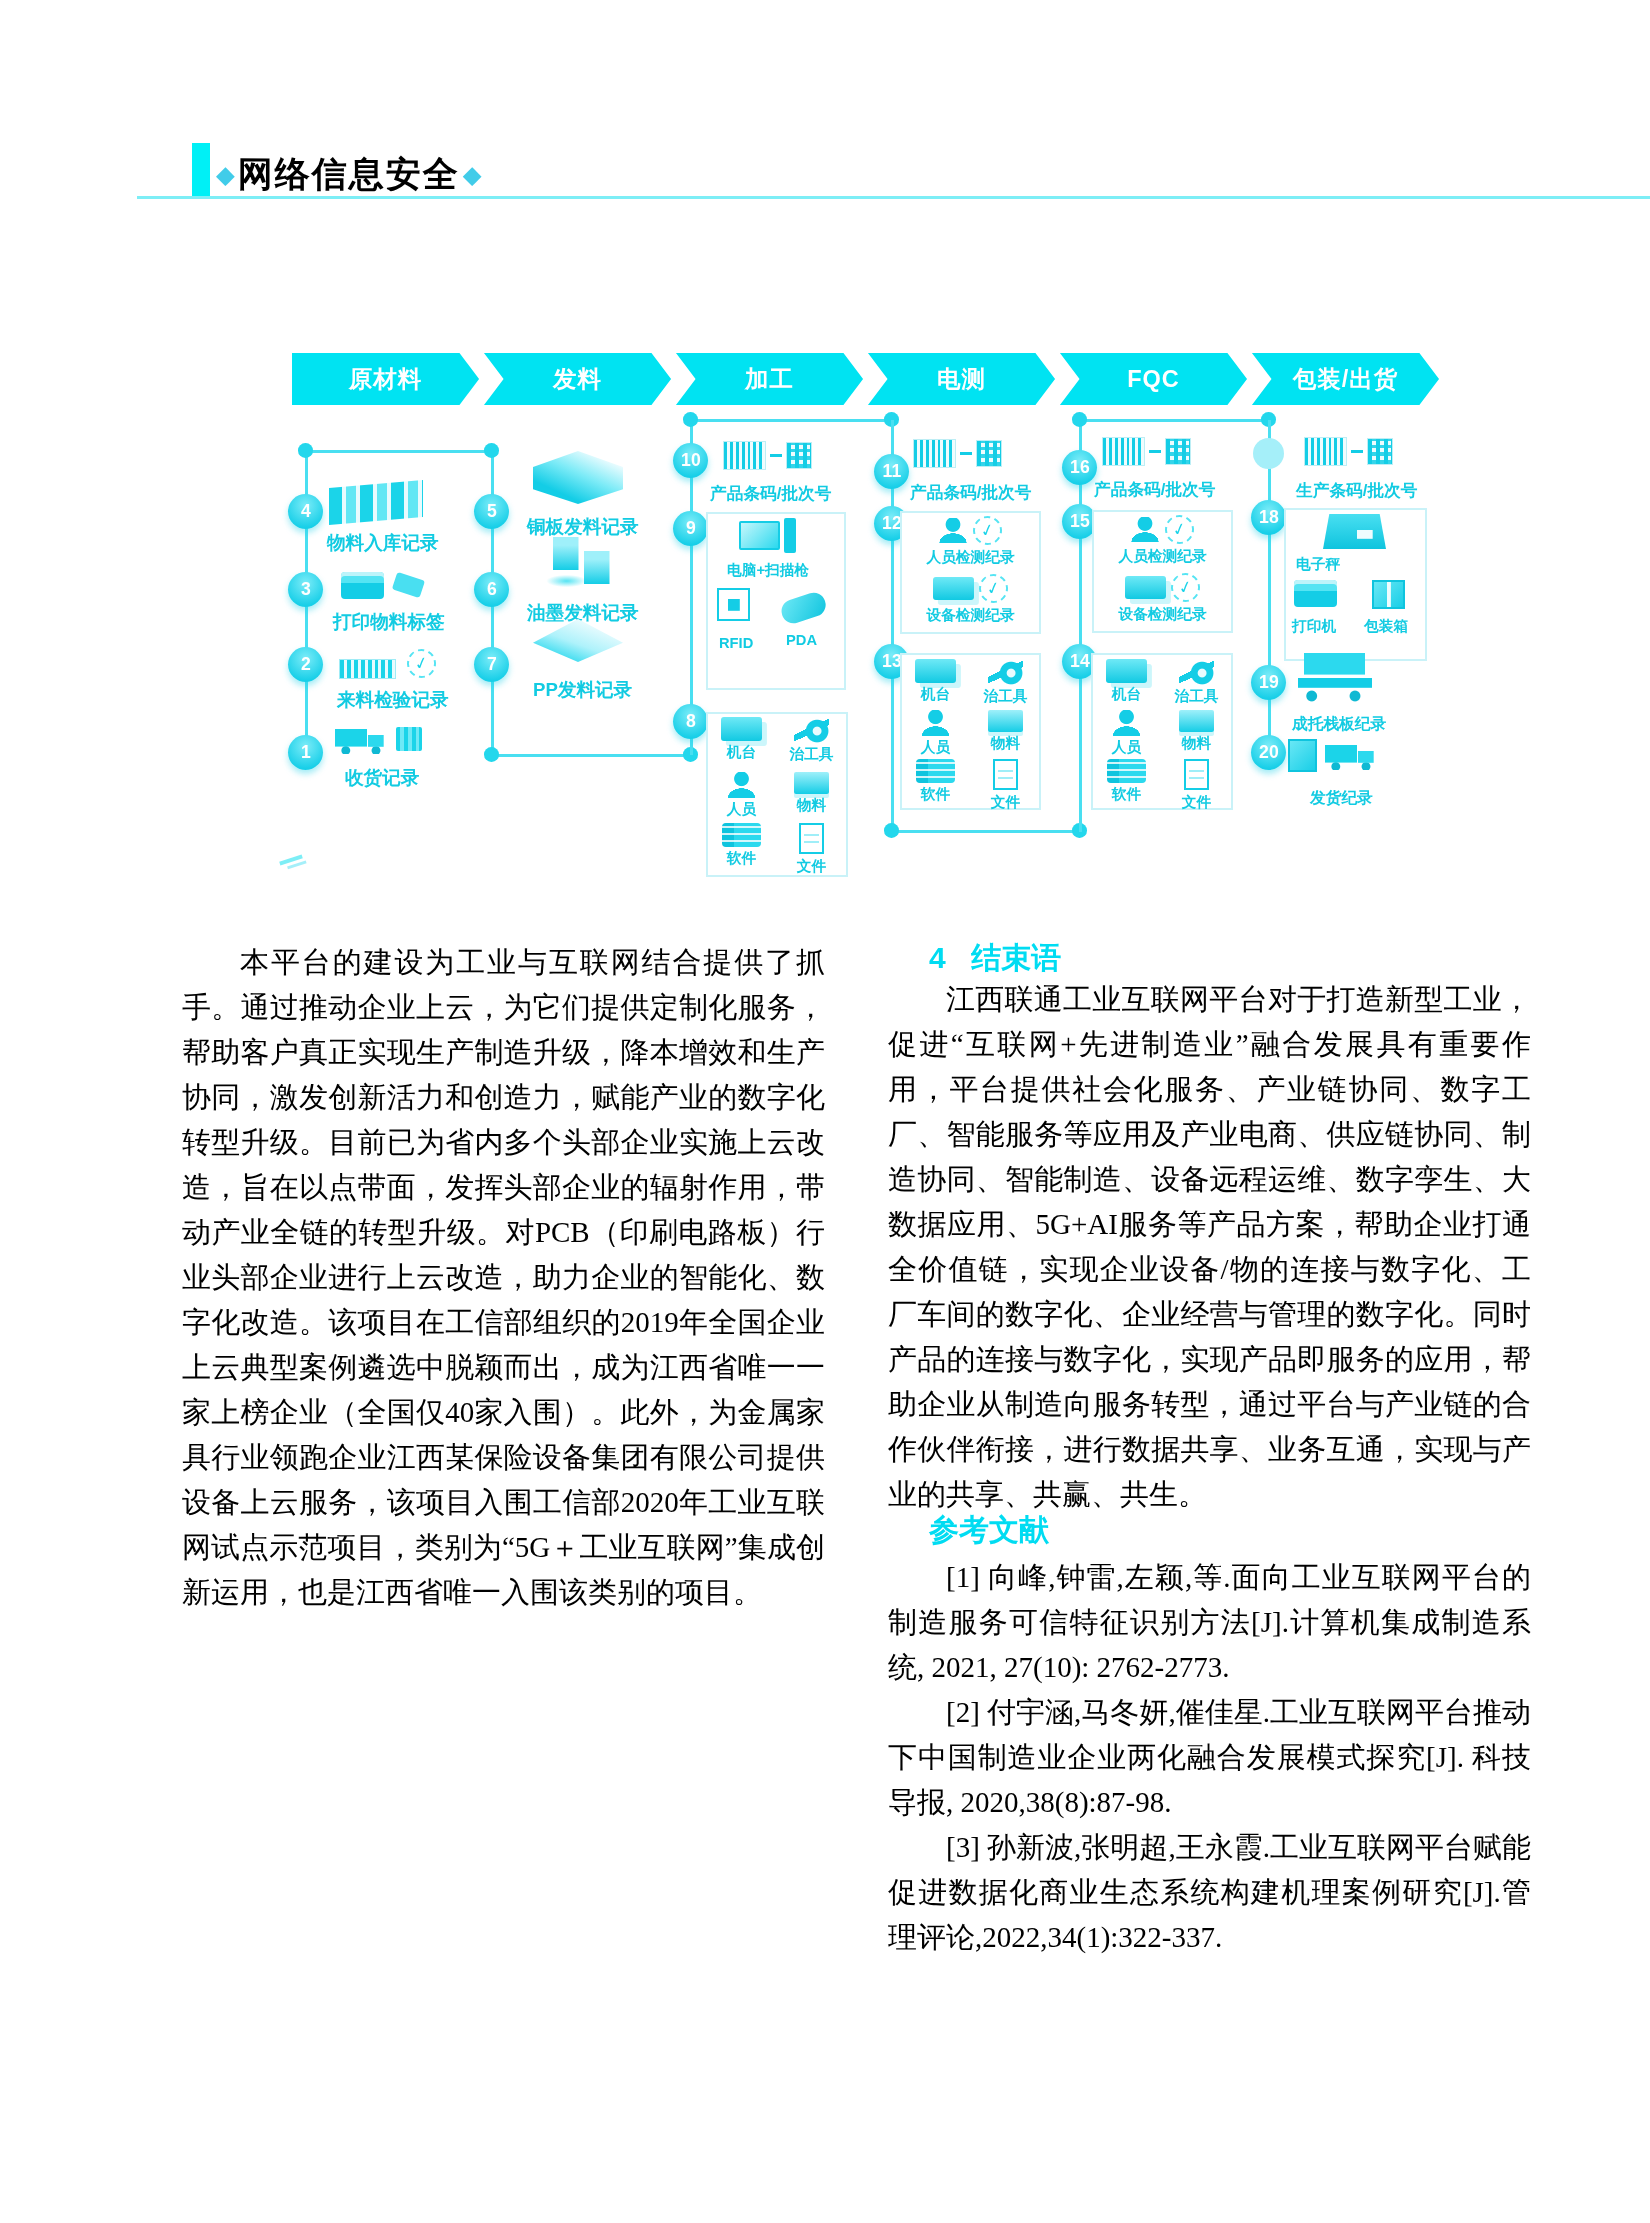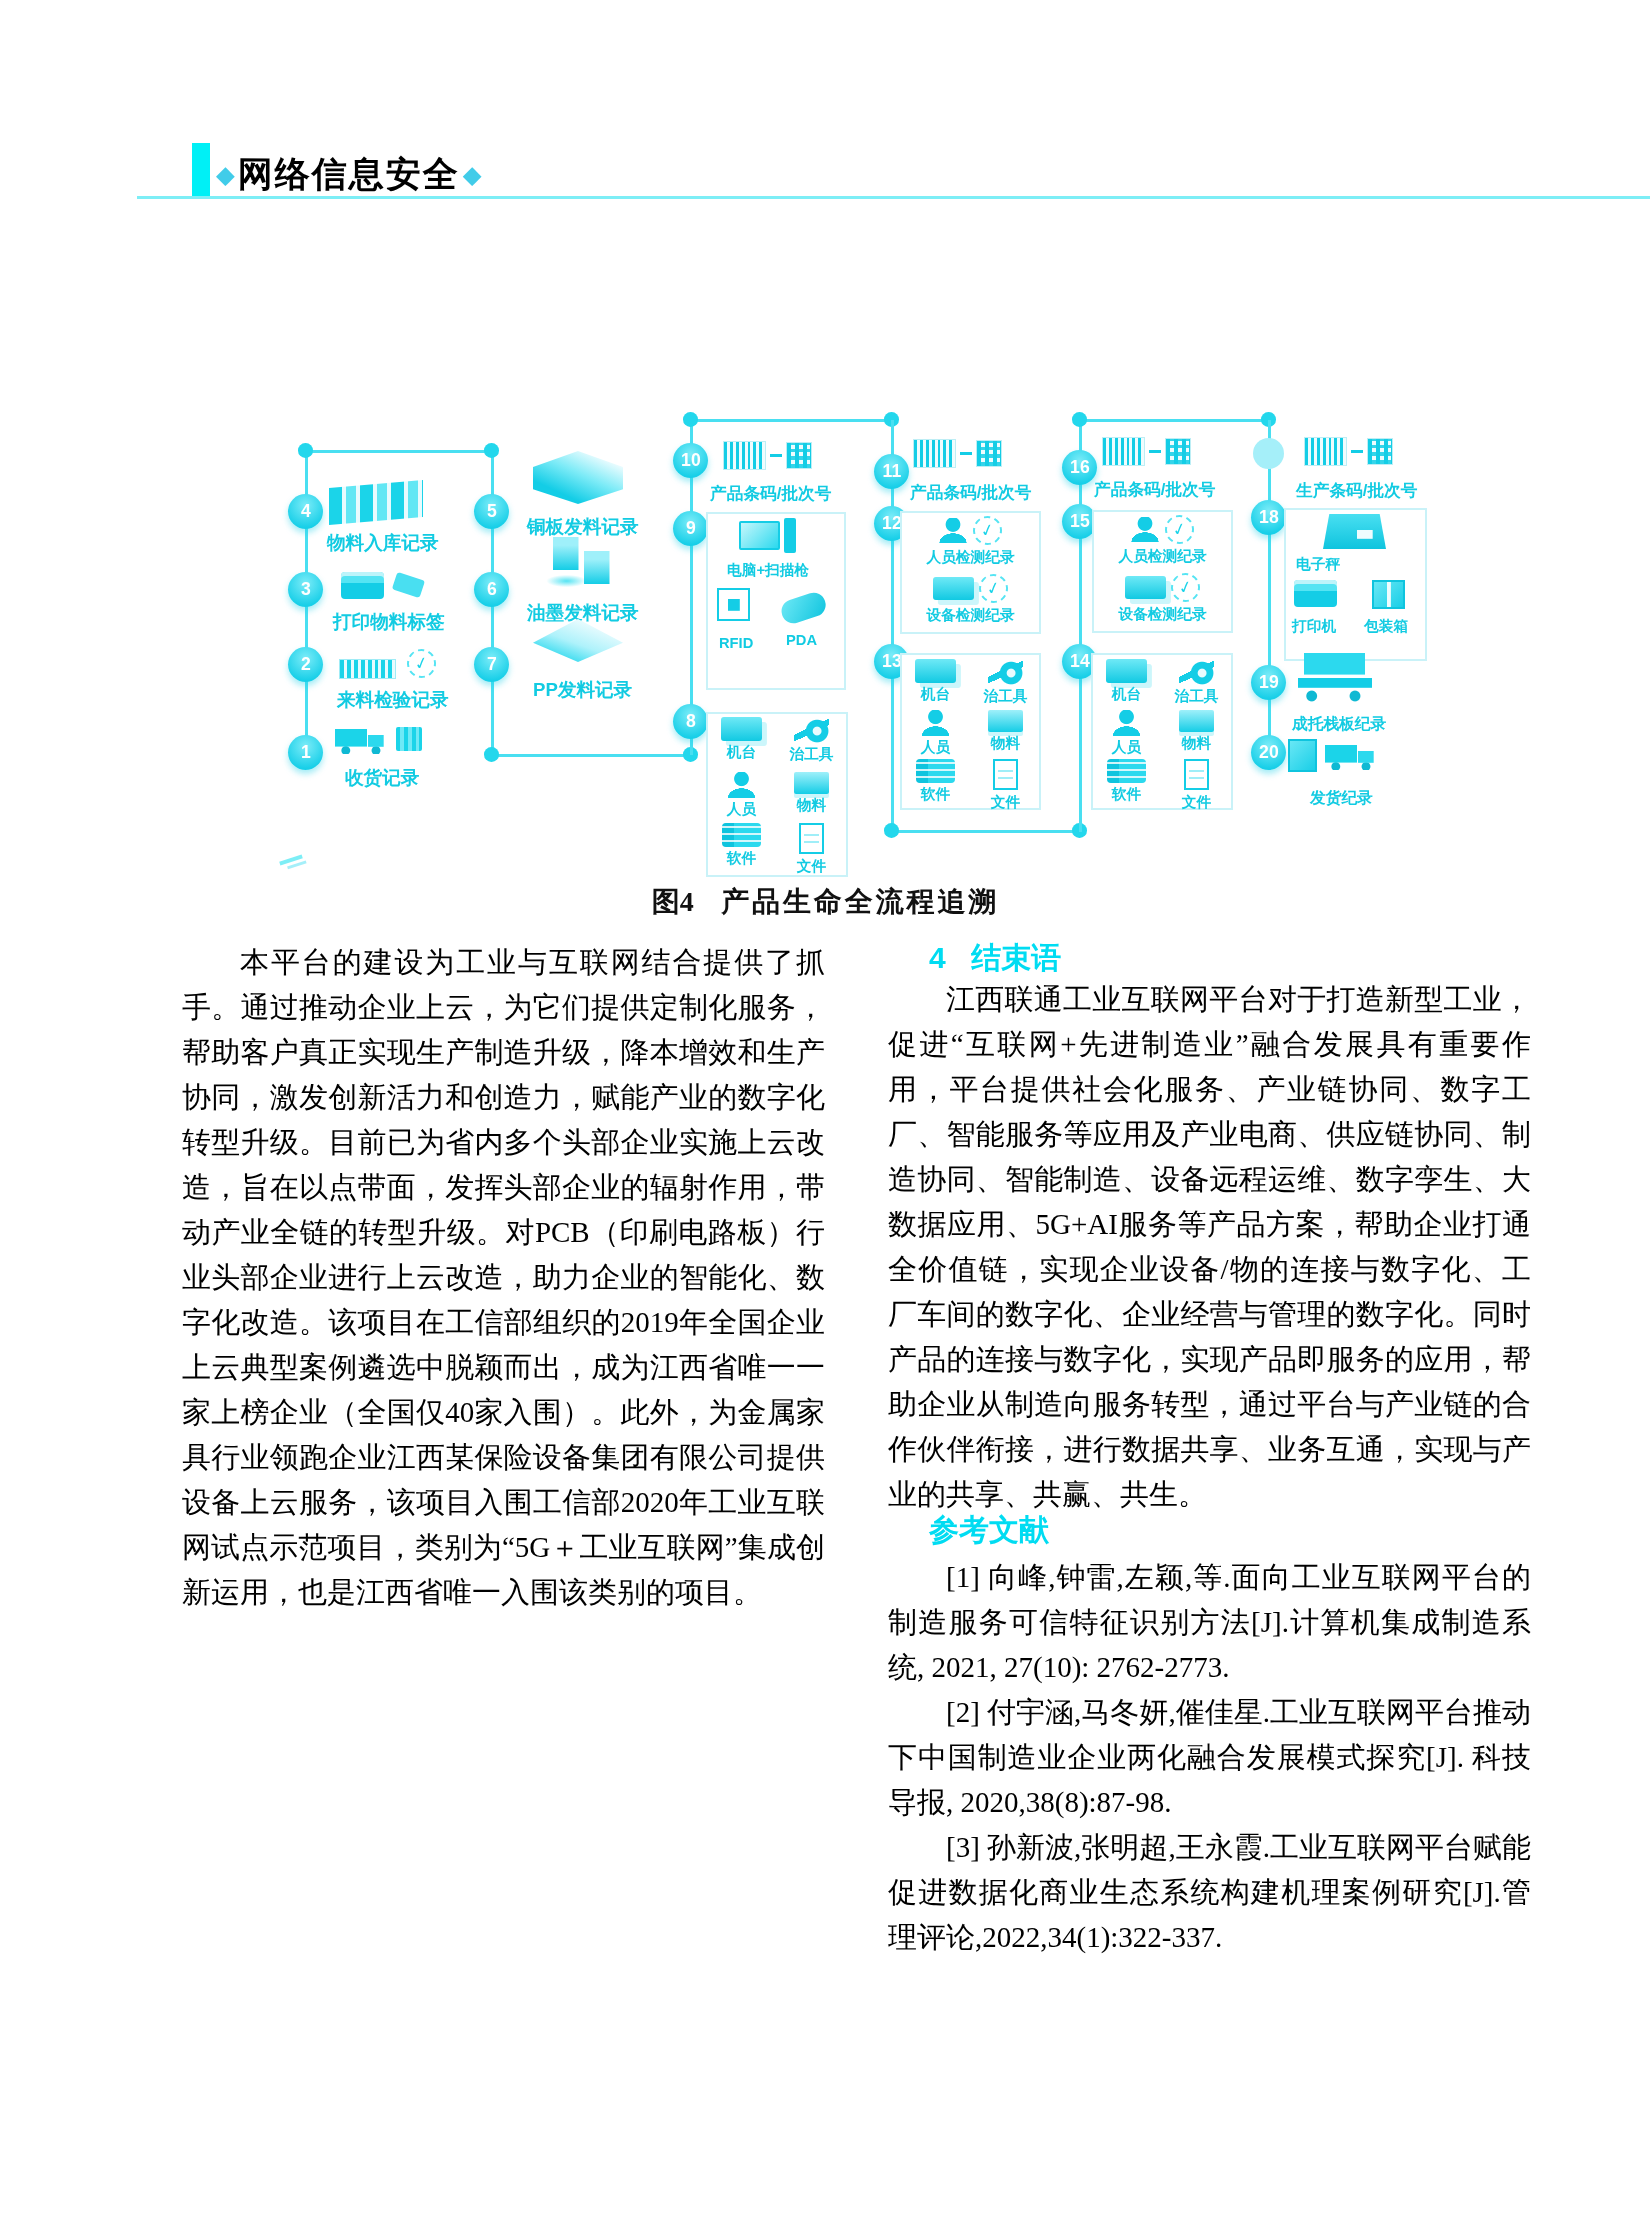--- a/index.html
+++ b/index.html
@@ -90,20 +90,40 @@
 <div class="page">
 
   <div class="hdr-bar"></div>
   <div class="hdr-rule"></div>
   <div class="hdr-title">
     <span class="dmd">◆</span>
     <span class="ttl">网络信息安全</span>
     <span class="dmd">◆</span>
   </div>
 
+  <div class="chevwrap">
+    <div class="chev first">
+        <span>原材料</span>
+      </div>
+    <div class="chev">
+        <span>发料</span>
+      </div>
+    <div class="chev">
+        <span>加工</span>
+      </div>
+    <div class="chev">
+        <span>电测</span>
+      </div>
+    <div class="chev">
+        <span>FQC</span>
+      </div>
+    <div class="chev">
+        <span>包装/出货</span>
+      </div>
+  </div>
 
   <div class="vl" style="left:306px;top:451px;height:302px"></div>
   <div class="vl" style="left:492px;top:451px;height:304px"></div>
   <div class="hl" style="left:306px;top:451px;width:186px"></div>
   <div class="dot" style="left:306px;top:451px"></div>
   <div class="dot" style="left:492px;top:451px"></div>
   <div class="hl" style="left:492px;top:755px;width:199px"></div>
   <div class="dot" style="left:492px;top:755px"></div>
   <div class="dot" style="left:691px;top:755px"></div>
   <div class="vl" style="left:691px;top:420px;height:335px"></div>
@@ -263,23 +283,20 @@
 
   <div class="num" style="left:1269px;top:683px">19</div>
   <span class="ic i-pallet" style="left:1298px;top:647px"></span>
   <div class="fl fl16" style="left:1292px;top:714px">成托栈板纪录</div>
 
   <div class="num" style="left:1269px;top:753px">20</div>
   <span class="ic i-bigbox" style="left:1288px;top:739px"></span>
   <span class="ic i-truck" style="left:1325px;top:741px"></span>
   <div class="fl fl16" style="left:1310px;top:788px">发货纪录</div>
 
-  <div class="fig-caption">
-    <span>图4</span><span class="capgap">产品生命全流程追溯</span>
-  </div>
 
   <div class="textcol" style="left:182px;top:940px">
     <p>本平台的建设为工业与互联网结合提供了抓手。通过推动企业上云，为它们提供定制化服务，帮助客户真正实现生产制造升级，降本增效和生产协同，激发创新活力和创造力，赋能产业的数字化转型升级。目前已为省内多个头部企业实施上云改造，旨在以点带面，发挥头部企业的辐射作用，带动产业全链的转型升级。对PCB（印刷电路板）行业头部企业进行上云改造，助力企业的智能化、数字化改造。该项目在工信部组织的2019年全国企业上云典型案例遴选中脱颖而出，成为江西省唯一一家上榜企业（全国仅40家入围）。此外，为金属家具行业领跑企业江西某保险设备集团有限公司提供设备上云服务，该项目入围工信部2020年工业互联网试点示范项目，类别为“5G＋工业互联网”集成创新运用，也是江西省唯一入围该类别的项目。</p>
   </div>
 
   <div class="sec-head" style="left:929px;top:938px">
     <span>4</span><span class="gap">结束语</span>
   </div>
   <div class="textcol" style="left:888px;top:977px">
     <p>江西联通工业互联网平台对于打造新型工业，促进“互联网+先进制造业”融合发展具有重要作用，平台提供社会化服务、产业链协同、数字工厂、智能服务等应用及产业电商、供应链协同、制造协同、智能制造、设备远程运维、数字孪生、大数据应用、5G+AI服务等产品方案，帮助企业打通全价值链，实现企业设备/物的连接与数字化、工厂车间的数字化、企业经营与管理的数字化。同时产品的连接与数字化，实现产品即服务的应用，帮助企业从制造向服务转型，通过平台与产业链的合作伙伴衔接，进行数据共享、业务互通，实现与产业的共享、共赢、共生。</p>

